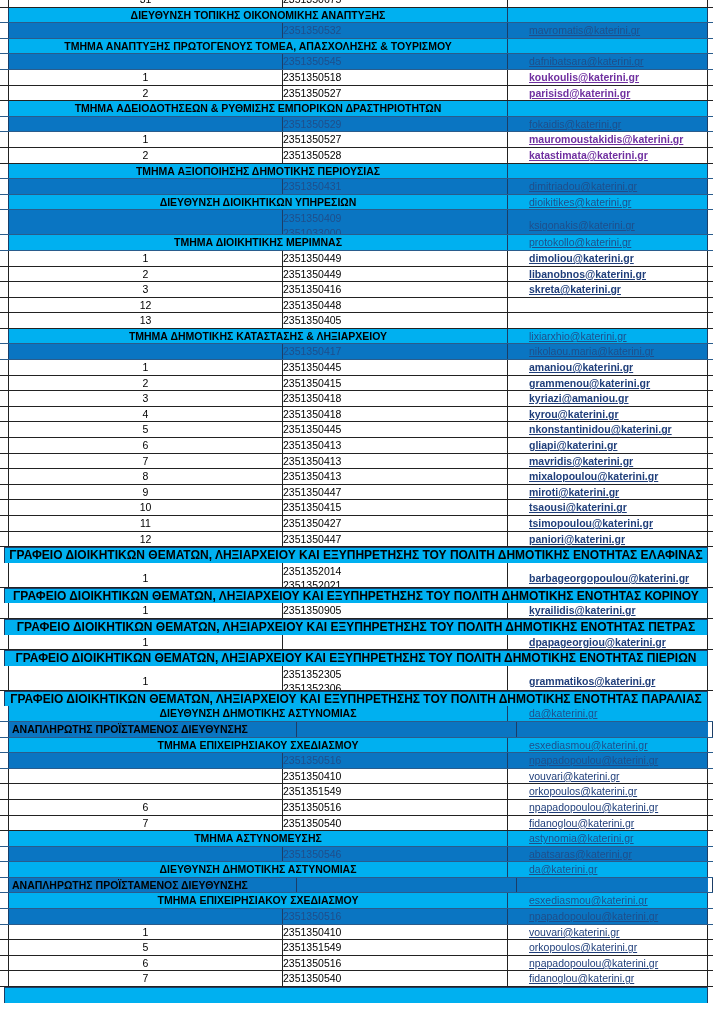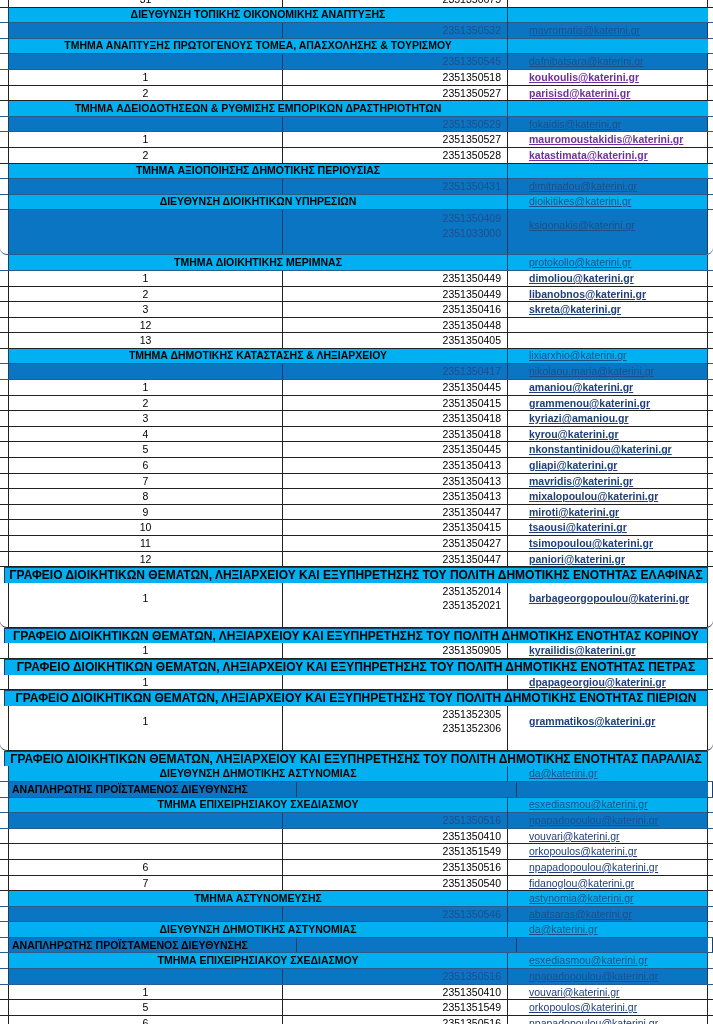--- a/index.html
+++ b/index.html
@@ -1,25 +1,25 @@
 <!DOCTYPE html>
 <html><head>
 <meta charset="utf-8">
 <style>
   html,body{margin:0;padding:0;background:#fff;}
   body{width:713px;height:1024px;overflow:hidden;position:relative;font-family:"Liberation Sans",sans-serif;}
   #sheet{position:absolute;left:0;top:-8px;width:713px;}
   .row{position:relative;display:flex;box-sizing:border-box;height:15.6px;font-size:10.5px;line-height:15.6px;}
-  .row.tall{height:45px;border-radius:7px;}
+  .row.tall{height:25px;}
   .c{box-sizing:border-box;overflow:hidden;white-space:nowrap;}
   .c1{width:275px;margin-left:8px;text-align:center;border-left:1px solid #222;border-right:1px solid #222;}
-  .c2{width:225px;text-align:right;padding-right:6px;border-right:1px solid #222;}
+  .c2{width:225px;text-align:left;padding-right:6px;border-right:1px solid #222;}
   .c3{width:200px;padding-left:7px;border-right:1px solid #222;}
   .title12{width:500px;margin-left:8px;text-align:center;font-weight:bold;border-left:1px solid #222;border-right:1px solid #222;}
-  .row.head{background:linear-gradient(to right,#fff 0,#fff 8px,#00b0f0 8px,#00b0f0 708px,#fff 708px);border-bottom:1px solid #2a5c8c;align-items:center;}
+  .row.head{background:linear-gradient(to right,#fff 0,#fff 8px,#00b0f0 8px,#00b0f0 708px,#fff 708px);border-bottom:1px solid #2a5c8c;}
   .row.sub{background:linear-gradient(to right,#fff 0,#fff 8px,#0a75c2 8px,#0a75c2 708px,#fff 708px);border-bottom:1px solid #2a5c8c;}
   .row.data{border-bottom:1px solid #222;}
   .row.sub .c2{color:#1f4e8a;}
   .row.sub .c1,.row.sub .c2,.row.sub .c3,.row.head .c3,.row.head .title12{border-color:#1b3d66;}
   .row.wide{background:#00b0f0;margin-left:4px;width:704px;border:1px solid #1b3d66;border-bottom:none;}
   .row.wide .wt{width:100%;text-align:center;font-weight:bold;font-size:12px;}
   .link{color:#1f3e7a;text-decoration:underline;font-weight:bold;padding-left:14px;}
   .link.purple{color:#7030a0;}
   .link.faint{color:#1f4e8a;font-weight:normal;}
   .row.tall .c1,.row.tall .c3{line-height:31.2px;}

